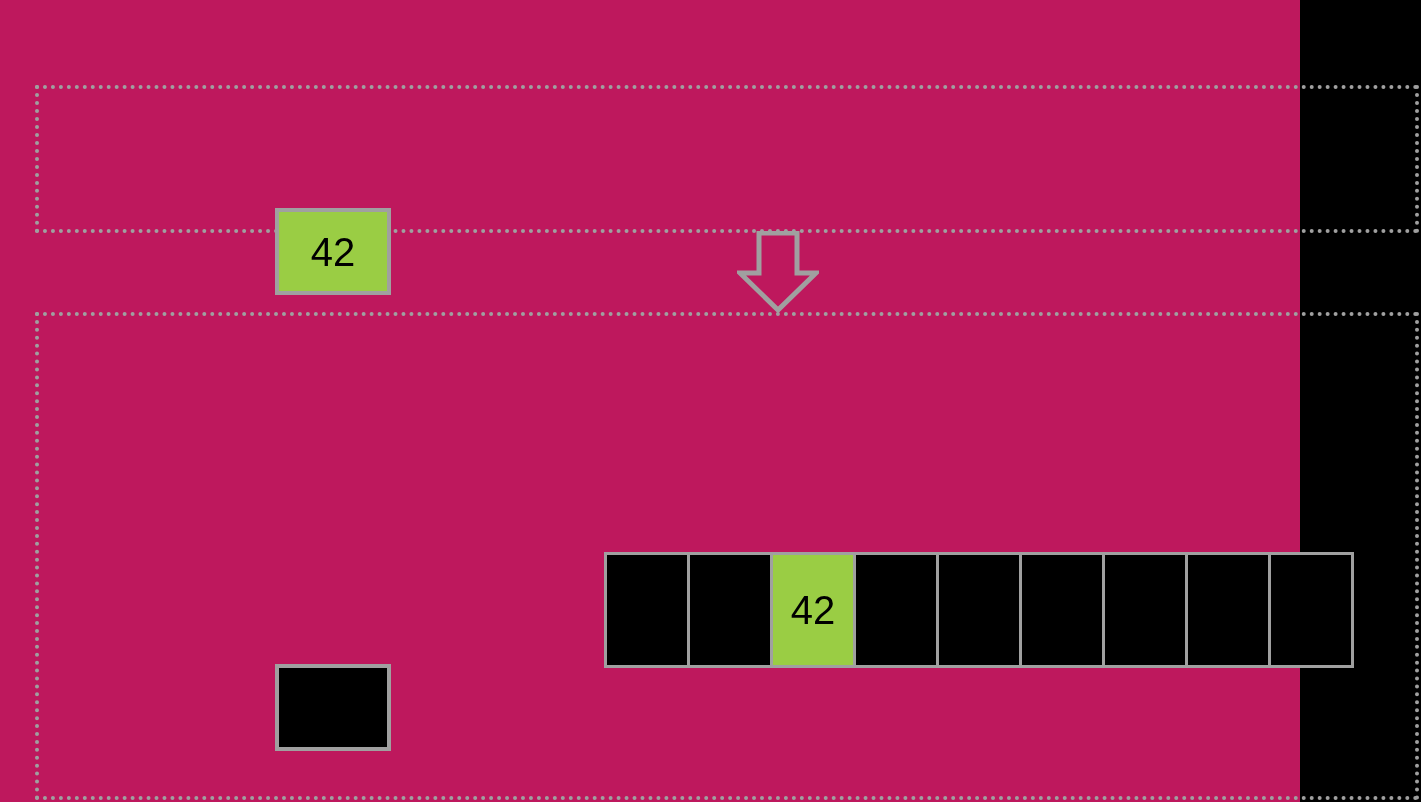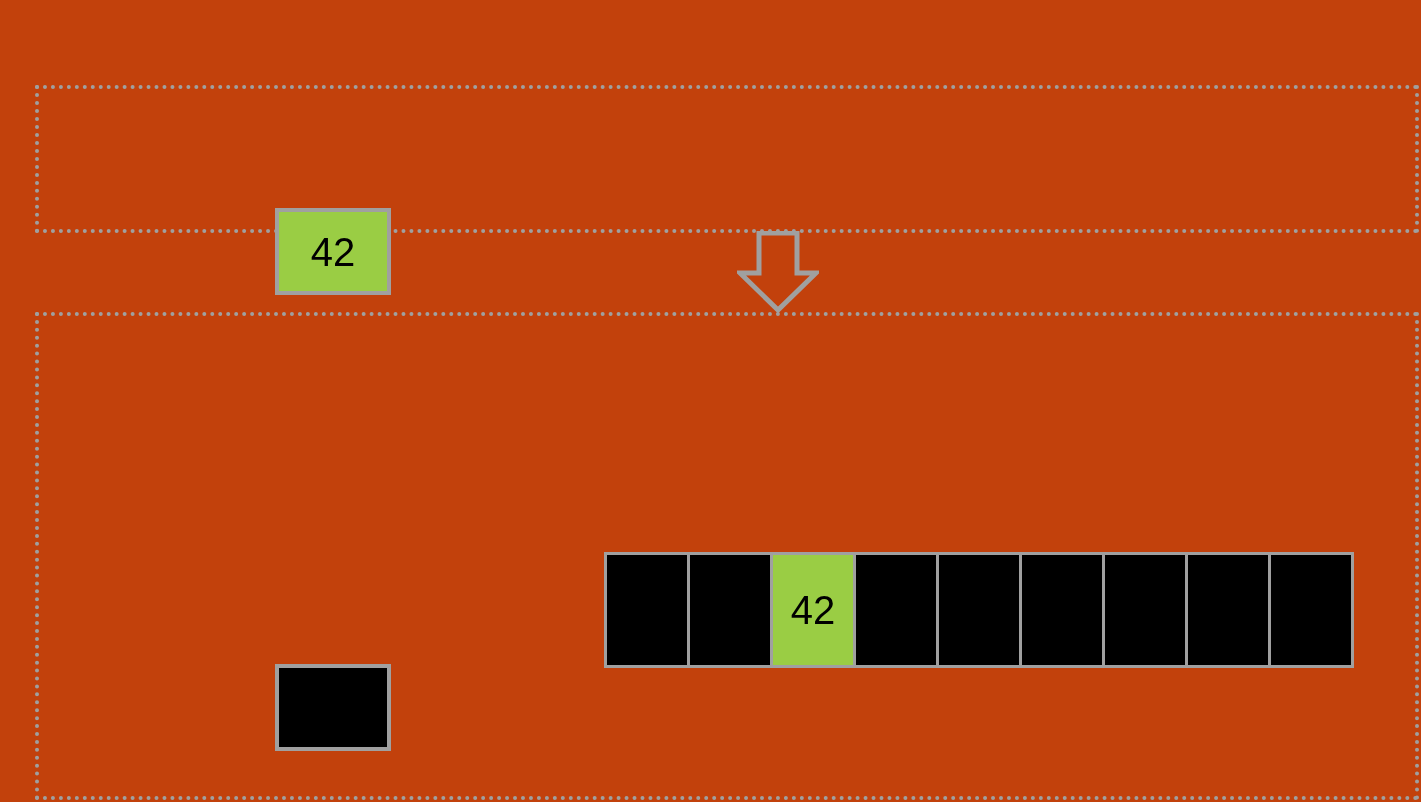--- a/index.html
+++ b/index.html
@@ -13,23 +13,23 @@
     height: 802px;
     position: relative;
     overflow: hidden;
     font-family: "Liberation Sans", "DejaVu Sans", sans-serif;
   }
 
   #stage {
     position: absolute;
     left: 0;
     top: 0;
-    width: 1421px;
+    width: 1300px;
     height: 802px;
-    background: #c2410c;
+    background: #be185d;
   }
 
   
   .panel {
     position: absolute;
     box-sizing: border-box;
     border: 4px dotted #a0a0a0;
     background: transparent;
   }
   #panel-source {

